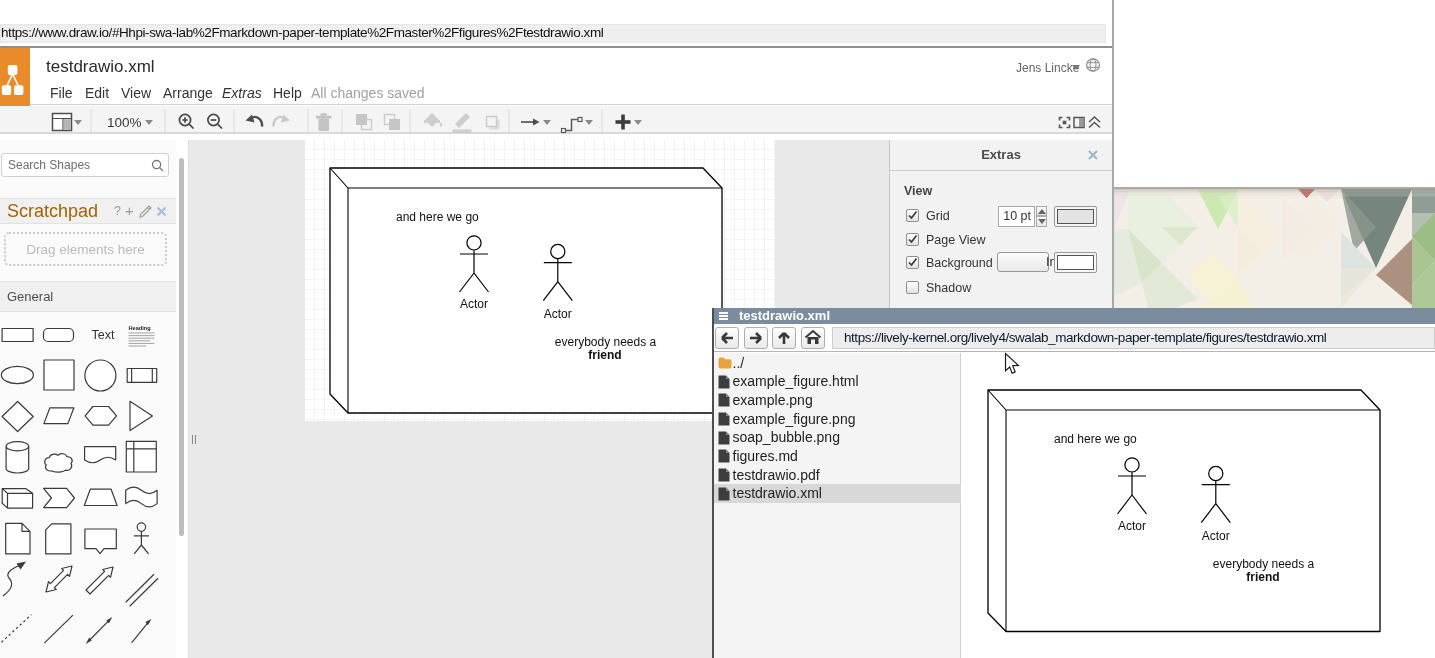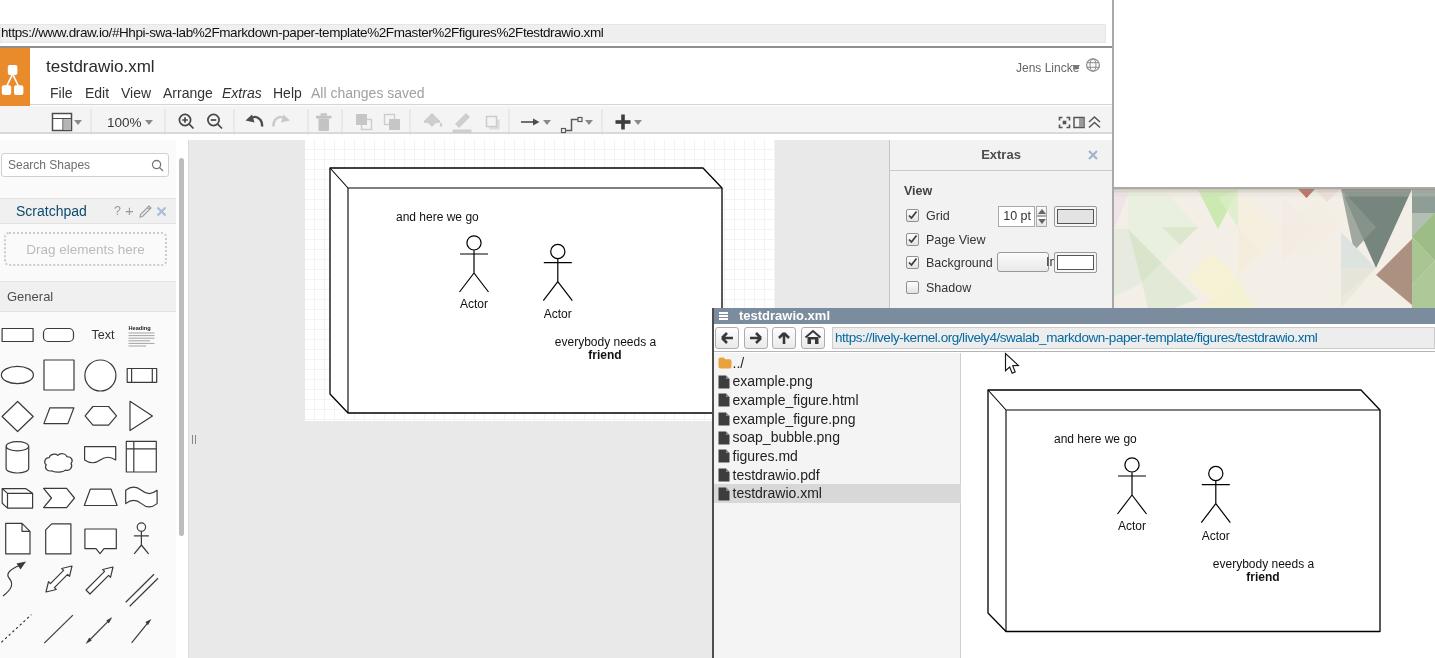--- a/index.html
+++ b/index.html
@@ -227,21 +227,21 @@
 
       <div class="abs" style="left:0;top:0;width:176px;height:519px;background:#fafafa;">
         <div class="abs" style="left:1px;top:13.5px;width:168px;height:24px;background:#fff;border:1px solid #d0d0d0;border-radius:3px;">
           <div class="abs" style="left:6px;top:0;font-size:12px;color:#6e6e6e;line-height:22px;">Search Shapes</div>
           <svg class="abs" style="left:149px;top:4.5px;" width="13" height="13" viewBox="0 0 14 14">
             <circle cx="6" cy="6" r="4.4" fill="none" stroke="#777" stroke-width="1.4"></circle>
             <path d="M9.3,9.3 L13,13" stroke="#777" stroke-width="1.4"></path>
           </svg>
         </div>
         <div class="abs" style="left:0;top:58px;width:176px;height:26px;background:#f0f0f0;border-top:1px solid #e2e2e2;border-bottom:1px solid #e2e2e2;">
-          <div class="abs" style="left:7px;top:0;font-size:14px;color:#0c4a6e;line-height:25px;margin-left:9px;">Scratchpad</div>
+          <div class="abs" style="left:7px;top:0;font-size:18px;color:#a16207;line-height:25px;">Scratchpad</div>
           <div class="abs" style="left:114px;top:0;font-size:12.5px;color:#999;line-height:25px;">?</div>
           <div class="abs" style="left:125px;top:0;font-size:15px;color:#999;line-height:24px;">+</div>
           <svg class="abs" style="left:139px;top:6px;" width="14" height="13" viewBox="0 0 14 13">
             <path d="M1,12 L3.5,11.5 L12,3 L10,1 L1.5,9.5 Z M8.5,2.5 L10.5,4.5" fill="none" stroke="#999" stroke-width="1.1"></path>
           </svg>
           <svg class="abs" style="left:156px;top:7px;" width="11" height="11" viewBox="0 0 11 11">
             <path d="M1.5,1.5 L9.5,9.5 M9.5,1.5 L1.5,9.5" stroke="#a8bdd6" stroke-width="2.2"></path>
           </svg>
         </div>
         <div class="abs" style="left:4px;top:92px;width:163px;height:34px;border:2px dotted #ccc;border-radius:5px;">
@@ -397,47 +397,47 @@
             <path d="M11,16 V5 M11,5 L6,10 M11,5 L16,10" stroke="#383838" stroke-width="2.6" fill="none"></path>
           </svg>
       </div>
       <div class="abs btn2" style="left:86.5px;top:3.5px;">
         <svg width="22" height="20" viewBox="0 0 22 20">
           <path d="M3.5,9.5 L11,3 L18.5,9.5" stroke="#383838" stroke-width="2" fill="none"></path>
           <path d="M5.5,9 V16 H9 V11.5 H13 V16 H16.5 V9 Z" fill="#383838"></path>
         </svg>
       </div>
       <div class="abs" style="left:118px;top:3.5px;width:603px;height:21.5px;background:#ededed;border:1px solid #ccc;">
-        <div style="font-size:13.5px;letter-spacing:-0.45px;color:#0369a1;line-height:20px;padding-left:2px;white-space:nowrap;overflow:hidden;">https://lively-kernel.org/lively4/swalab_markdown-paper-template/figures/testdrawio.xml</div>
+        <div style="font-size:13.5px;letter-spacing:-0.45px;color:#0f172a;line-height:20px;padding-left:11px;white-space:nowrap;overflow:hidden;">https://lively-kernel.org/lively4/swalab_markdown-paper-template/figures/testdrawio.xml</div>
       </div>
     </div>
 
     <div class="abs" style="left:2px;top:44.5px;width:721px;height:305.5px;background:#fff;">
       <div class="abs" style="left:0;top:0;width:247px;height:305.5px;background:#f4f4f4;border-right:1px solid #cfcfcf;"></div>
 
       <div class="abs" id="files" style="left:0;top:1px;width:247px;font-size:14px;color:#222;">
         <div class="frow">
           <svg class="fic" style="top:3.5px" width="14" height="12" viewBox="0 0 14 12">
             <path d="M0.5,2.5 q0,-2 2,-2 h3.2 l1.6,1.8 h4.2 q2,0 2,2 V9.5 q0,2 -2,2 H2.5 q-2,0 -2,-2 Z" fill="#e8a33d"></path>
           </svg>
           <span class="ftx">../</span>
         </div>
         <div class="frow">
           <svg class="fic" width="12" height="14" viewBox="0 0 12 14">
               <path d="M0.5,0.5 H8 L11.5,4 V13.5 H0.5 Z" fill="#3d3d3d"></path>
               <path d="M8,0.5 L8,4 L11.5,4" fill="#888"></path>
             </svg>
+          <span class="ftx">example_figure.html</span>
+        </div>
+        <div class="frow">
+          <svg class="fic" width="12" height="14" viewBox="0 0 12 14">
+              <path d="M0.5,0.5 H8 L11.5,4 V13.5 H0.5 Z" fill="#3d3d3d"></path>
+              <path d="M8,0.5 L8,4 L11.5,4" fill="#888"></path>
+            </svg>
           <span class="ftx">example.png</span>
-        </div>
-        <div class="frow">
-          <svg class="fic" width="12" height="14" viewBox="0 0 12 14">
-              <path d="M0.5,0.5 H8 L11.5,4 V13.5 H0.5 Z" fill="#3d3d3d"></path>
-              <path d="M8,0.5 L8,4 L11.5,4" fill="#888"></path>
-            </svg>
-          <span class="ftx">example_figure.html</span>
         </div>
         <div class="frow">
           <svg class="fic" width="12" height="14" viewBox="0 0 12 14">
               <path d="M0.5,0.5 H8 L11.5,4 V13.5 H0.5 Z" fill="#3d3d3d"></path>
               <path d="M8,0.5 L8,4 L11.5,4" fill="#888"></path>
             </svg>
           <span class="ftx">example_figure.png</span>
         </div>
         <div class="frow">
           <svg class="fic" width="12" height="14" viewBox="0 0 12 14">

